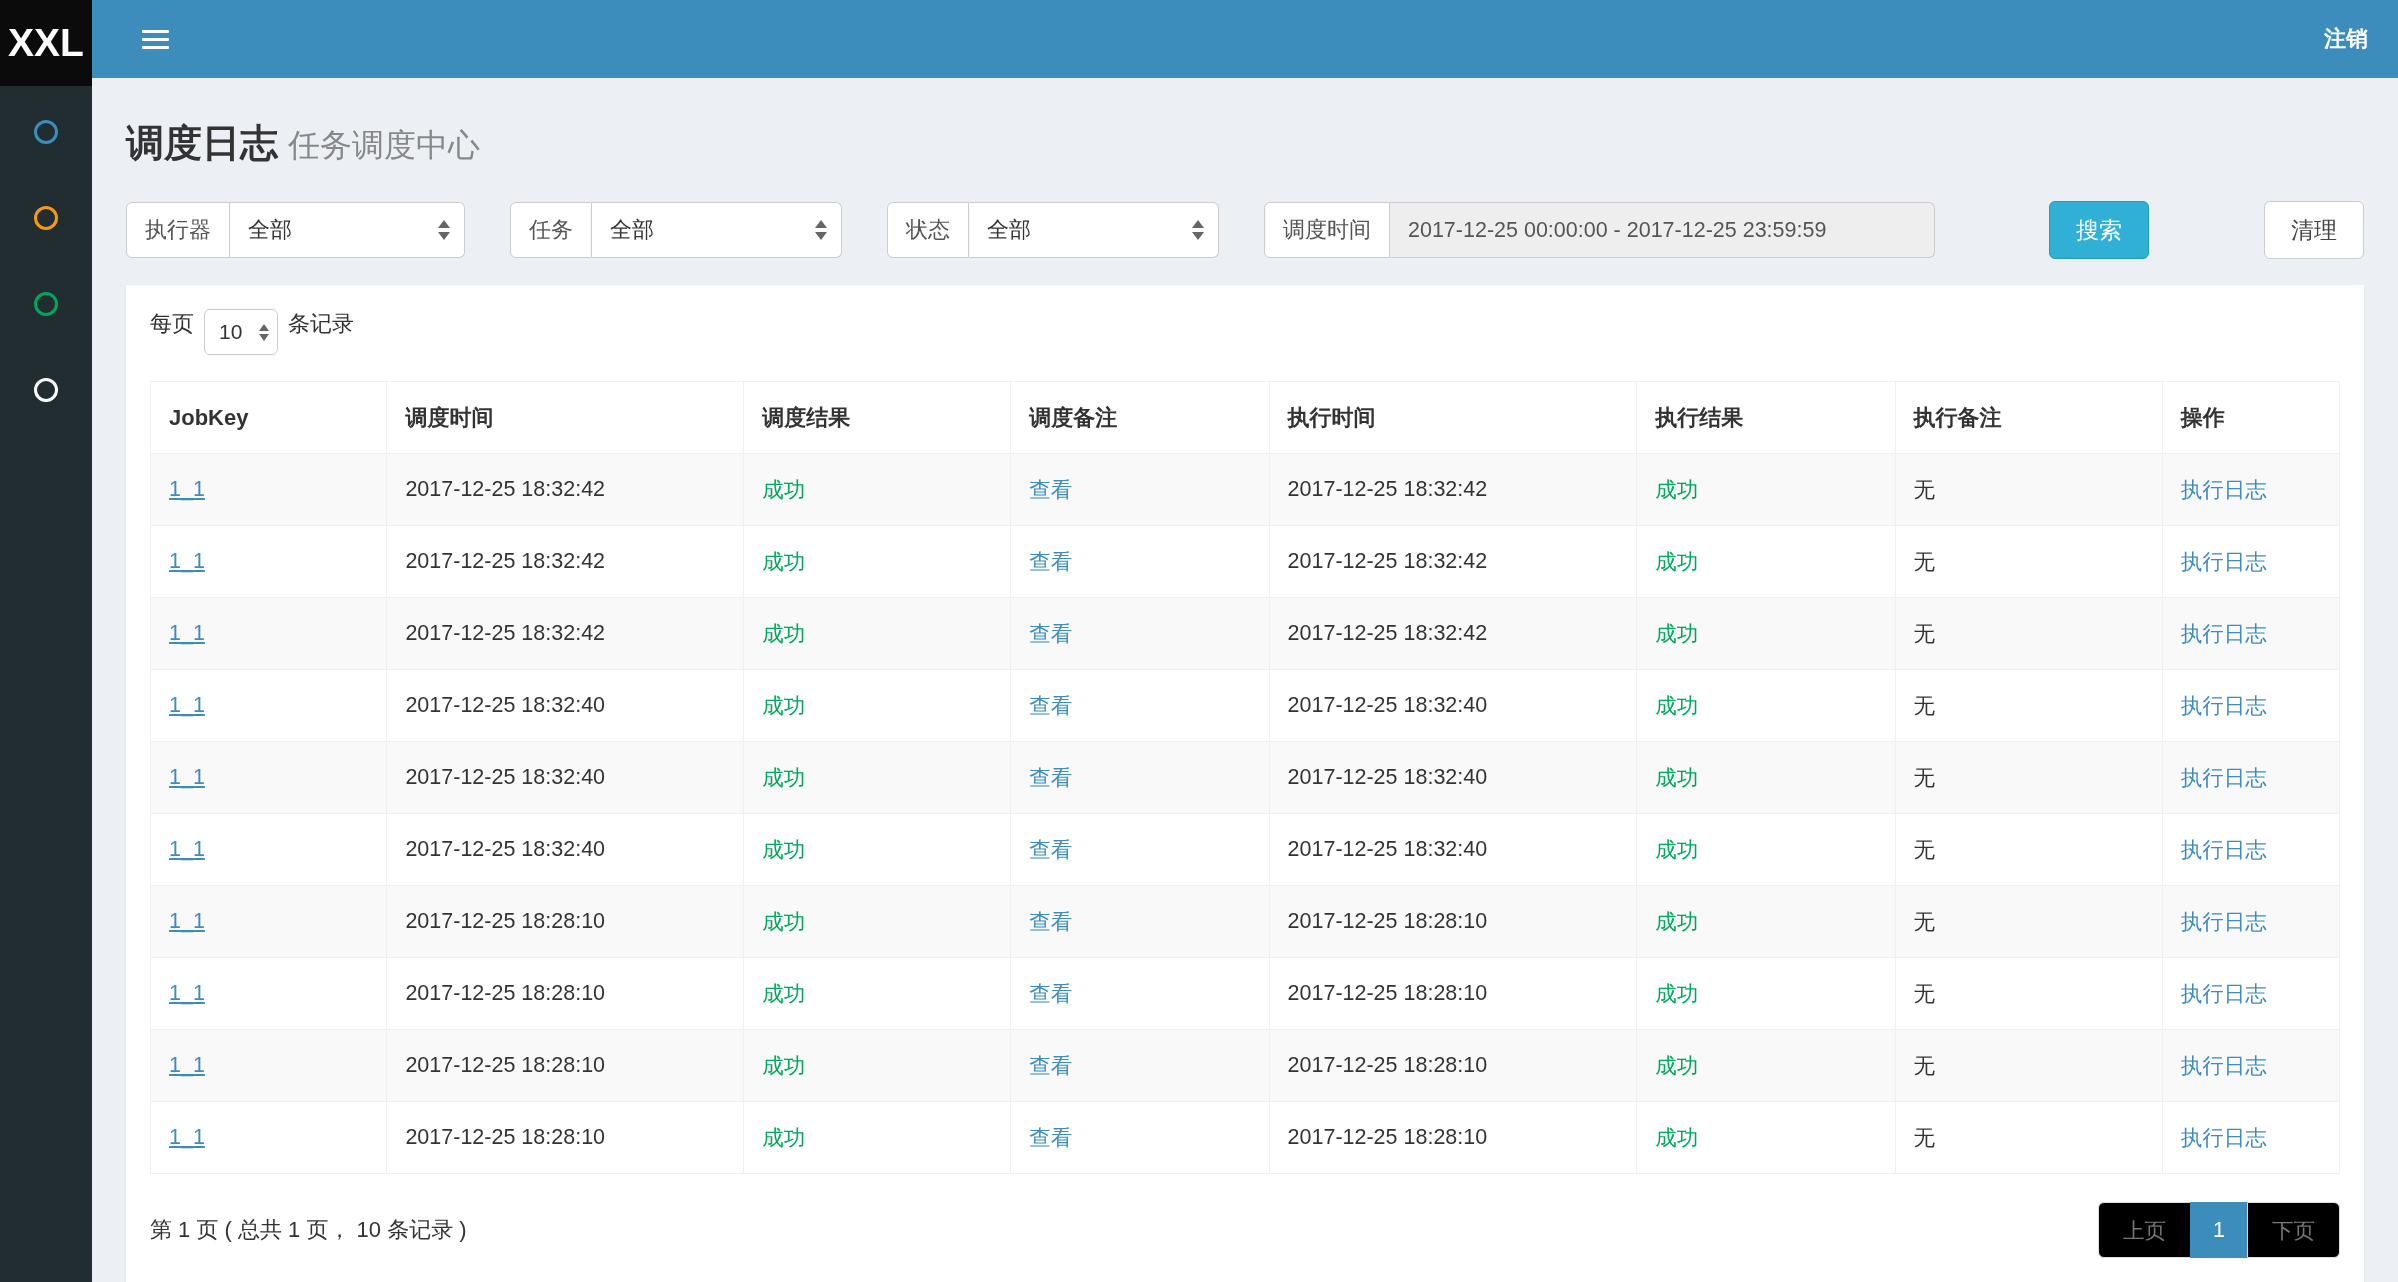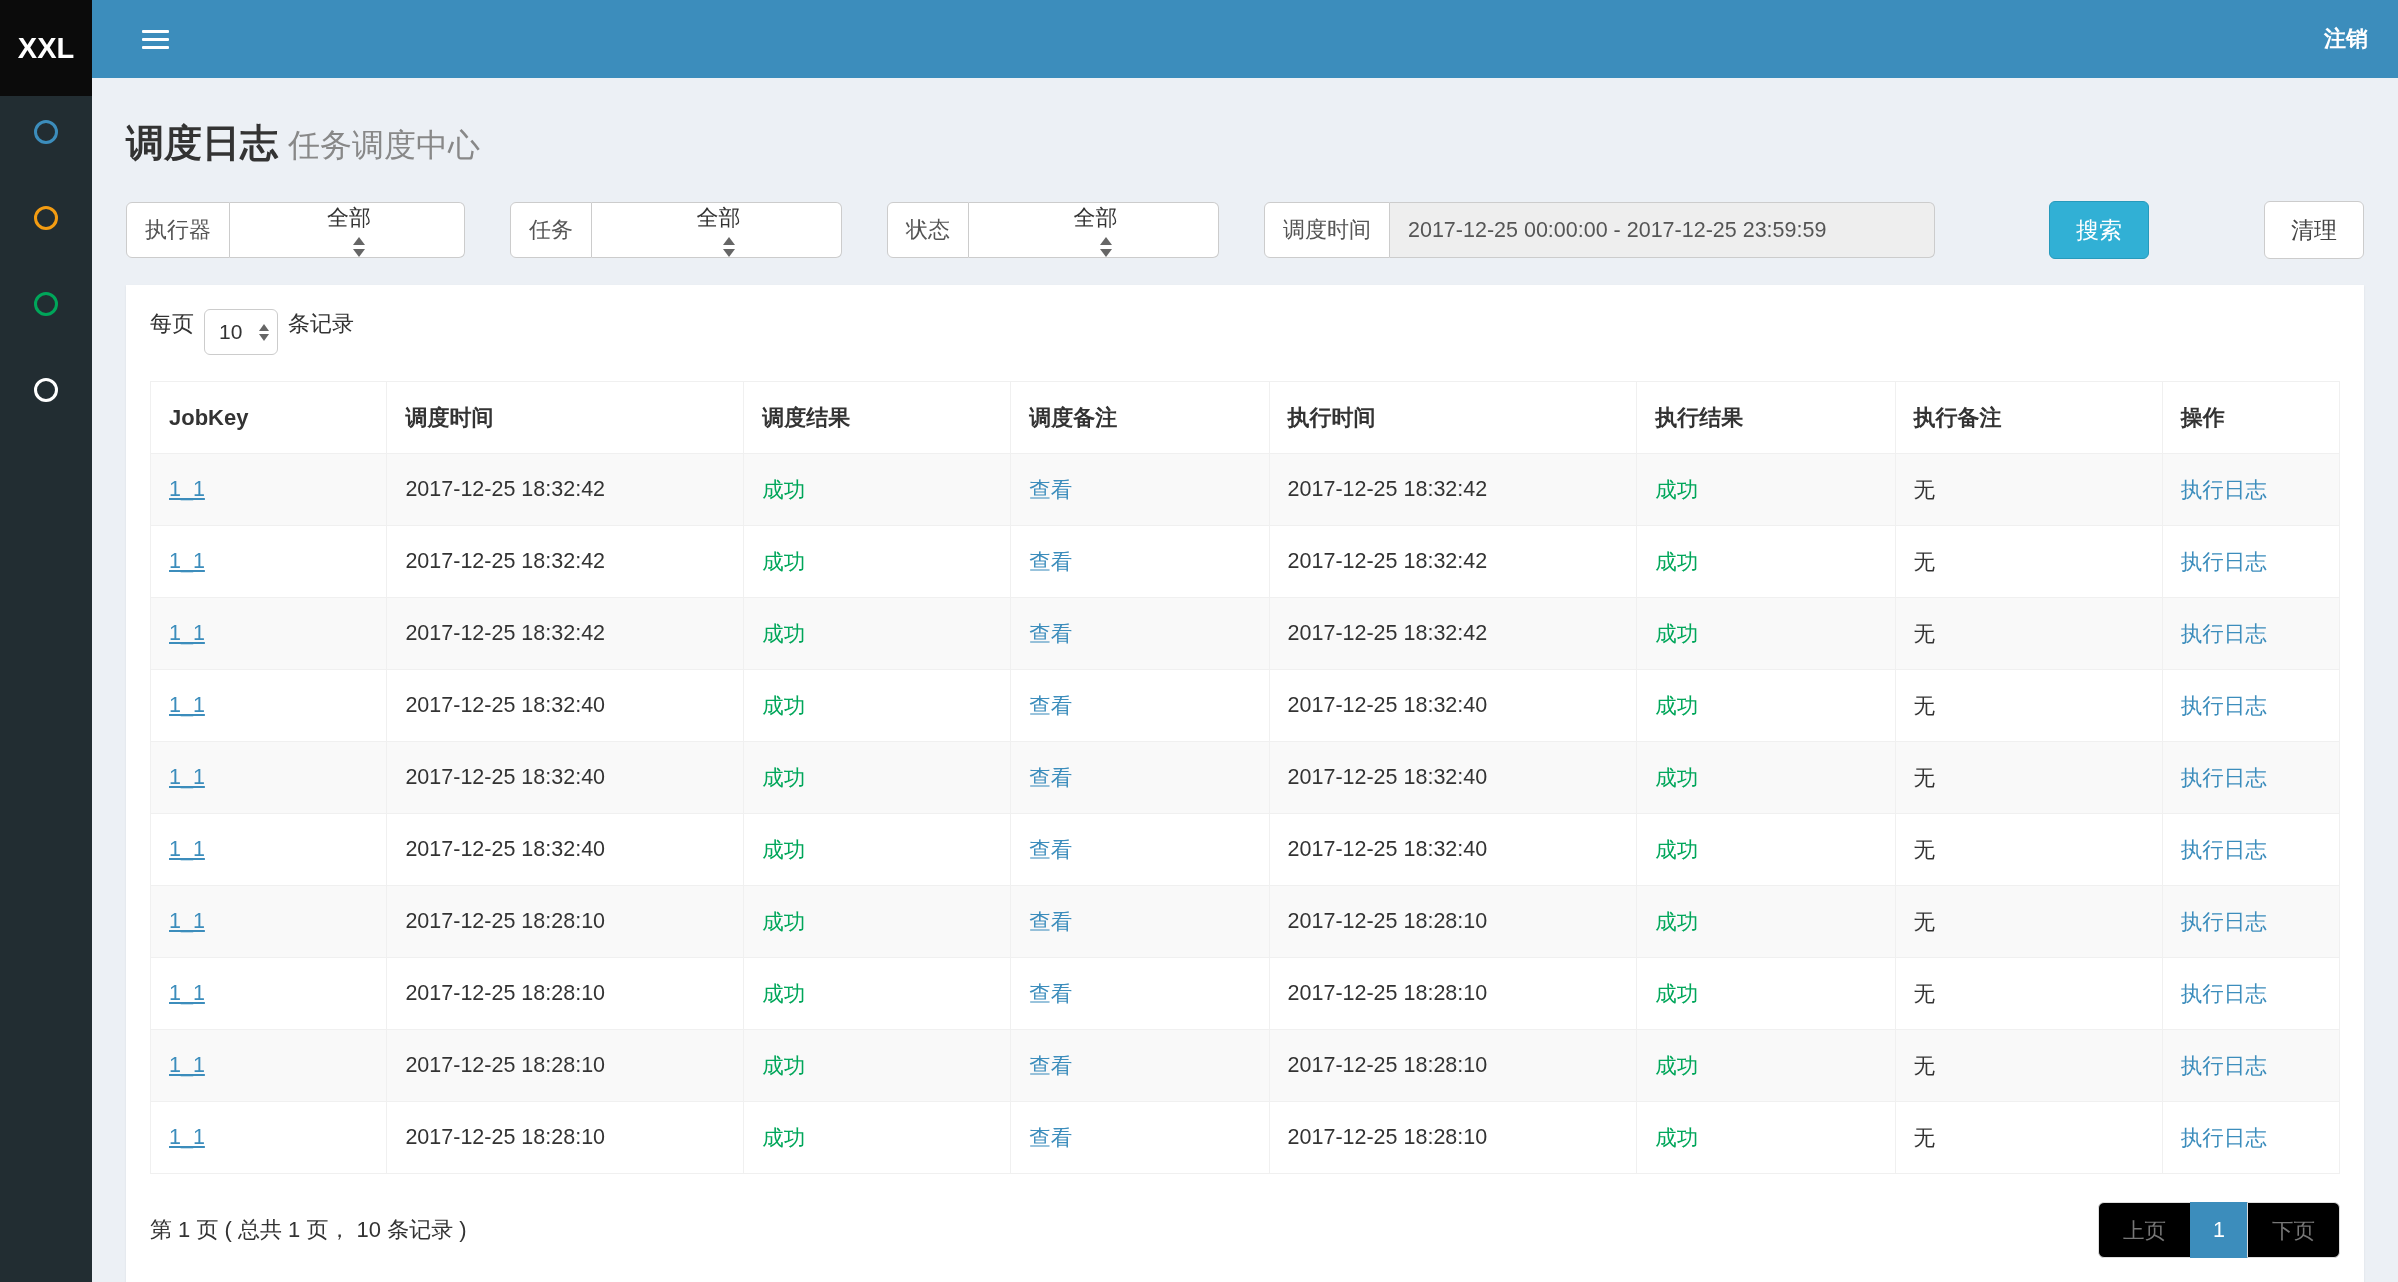--- a/index.html
+++ b/index.html
@@ -5,22 +5,22 @@
   * { box-sizing: border-box; }
   html,body { margin:0; padding:0; }
   body {
     font-family: "Liberation Sans", "DejaVu Sans", sans-serif;
     background:#ecf0f5; color:#333; font-size:21px;
     min-height:1282px; width:2398px;
   }
 
   
   .brand {
-    position:fixed; top:0; left:0; width:92px; height:96px;
-    background:#0b0b0b; color:#fff; font-weight:bold; font-size:29px;
+    position:fixed; top:0; left:0; width:92px; height:86px;
+    background:#0b0b0b; color:#fff; font-weight:bold; font-size:39px;
     display:flex; align-items:center; justify-content:center; z-index:30;
   }
   .navbar {
     position:fixed; top:0; left:92px; right:0; height:78px;
     background:#3c8dbc; display:flex; align-items:center;
     justify-content:space-between; padding:0 30px 0 50px; z-index:20;
   }
   .hamburger { width:27px; display:flex; flex-direction:column; gap:5px; cursor:pointer; }
   .hamburger b { height:3px; background:#fff; border-radius:1px; }
   .logout { color:#fff; font-size:22px; font-weight:600; text-decoration:none; cursor:pointer; }
@@ -45,21 +45,21 @@
   .input-group { display:flex; margin-right:45px; }
   .addon {
     display:flex; align-items:center; padding:0 18px; height:56px;
     border:1px solid #ccc; background:#fff; border-radius:6px 0 0 6px;
     color:#555; white-space:nowrap; font-size:22px;
   }
   .select {
     display:flex; align-items:center; justify-content:space-between;
     height:56px; border:1px solid #ccc; border-left:0; background:#fff;
     border-radius:0 6px 6px 0; padding:0 14px 0 18px; cursor:pointer;
-    font-size:22px; color:#333;flex-direction:column;
+    font-size:22px; color:#333;
   }
   .sel-executor { width:235px; }
   .sel-job, .sel-status { width:250px; }
   .stepper { display:flex; flex-direction:column; align-items:center; gap:4px; margin-left:20px; }
   .stepper i { display:block; width:0; height:0; border-left:6px solid transparent; border-right:6px solid transparent; }
   .stepper .up { border-bottom:8px solid #666; }
   .stepper .down { border-top:8px solid #666; }
   .date-input {
     height:56px; width:545px; background:#eee; border:1px solid #ccc; border-left:0;
     border-radius:0 6px 6px 0; display:flex; align-items:center; padding:0 18px;

